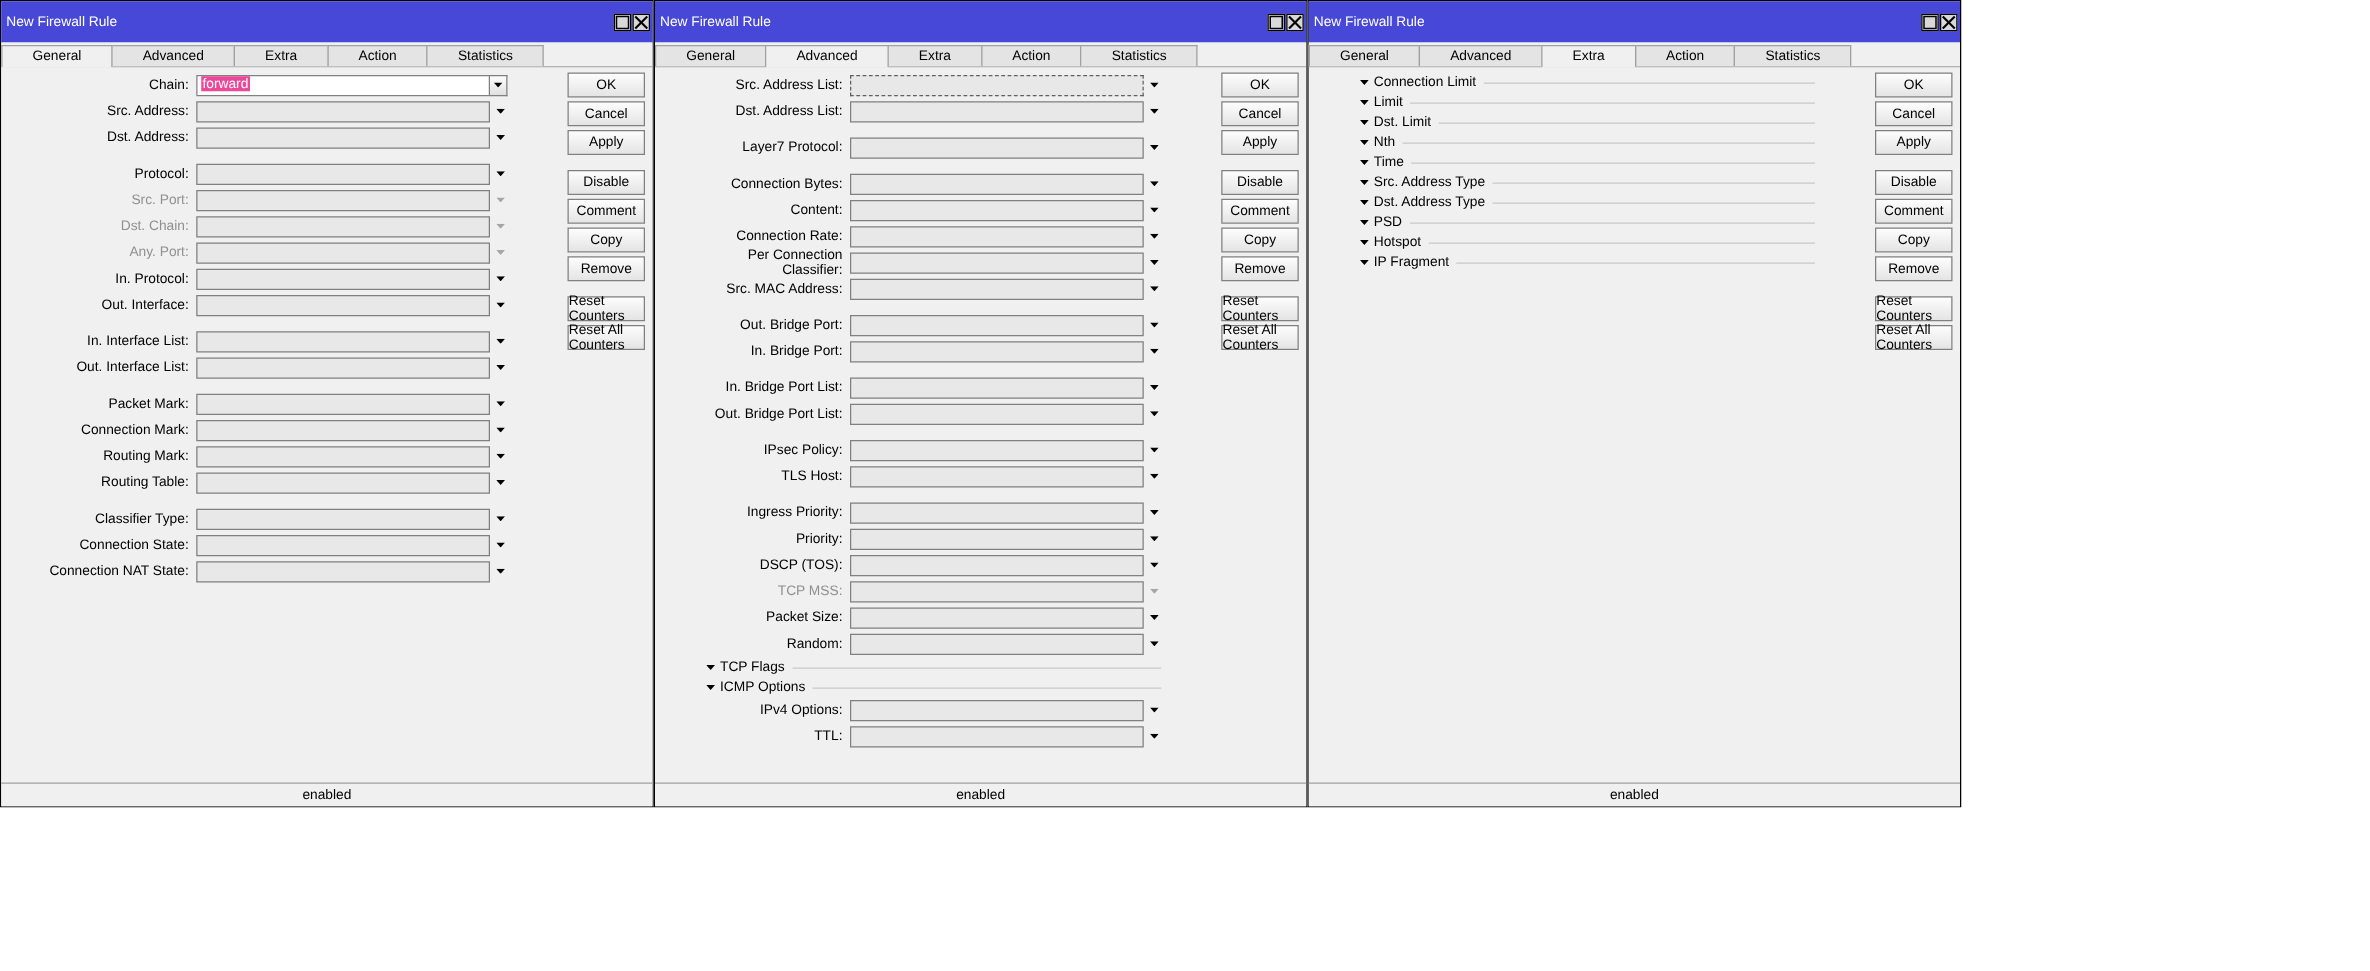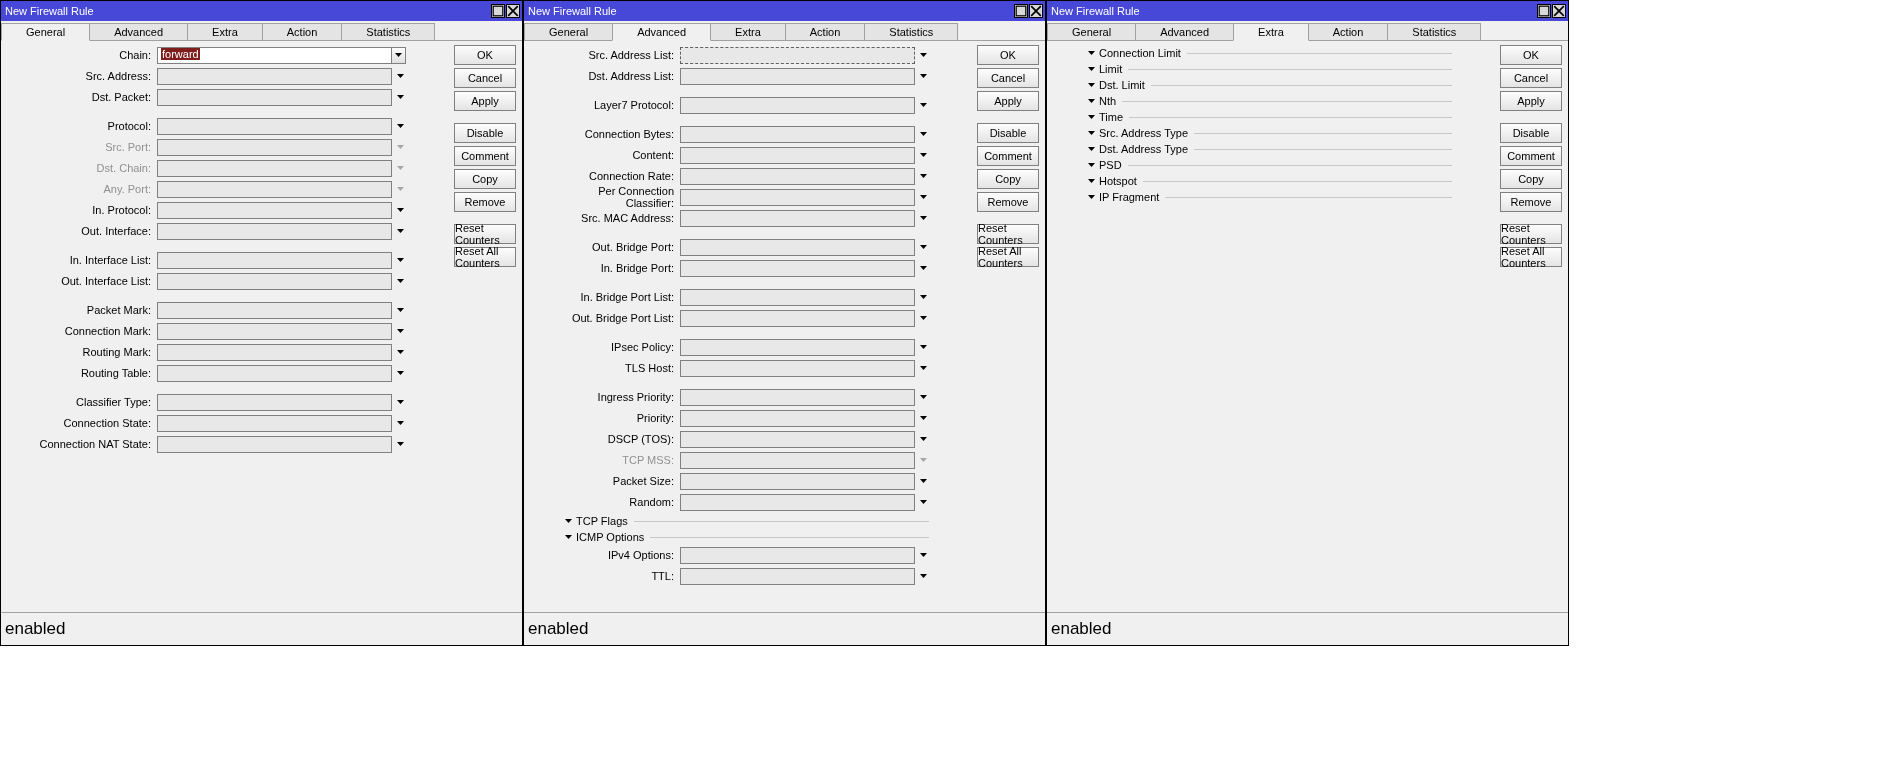--- a/index.html
+++ b/index.html
@@ -14,21 +14,21 @@
   .window {
     display: flex;
     flex-direction: column;
     border: 1px solid #000;
     background: #f0f0f0;
     flex-shrink: 0;
   }
   .titlebar {
     background: #4848d8;
     color: #fff;
-    height: 20px;
+    height: 33px;
     display: flex;
     align-items: center;
     padding: 0 2px 0 4px;
     justify-content: space-between;
   }
   .titlebar-text { font-size: 11px; }
   .titlebar-btns { display: flex; gap: 0; }
   .tbtn {
     width: 14px; height: 14px;
     background: #d8d8d8;
@@ -148,27 +148,28 @@
     display: flex; align-items: center; justify-content: center;
   }
   .expander .caret svg { width: 7px; height: 4px; }
   .expander .line {
     flex: 1;
     height: 1px;
     background: #c8c8c8;
     margin-left: 6px;
   }
   .statusbar {
-    height: 33px;
+    height: 19px;
     border-top: 1px solid #a0a0a0;
     background: #f0f0f0;
-    font-size: 17px;
+    font-size: 11px;
     color: #000;
     display: flex; align-items: center;
     padding: 0 4px;
+    justify-content: center;
   }
 </style>
 </head>
 <body>
 
 <div class="window" style="width:523px;height:646px">
   <div class="titlebar">
     <span class="titlebar-text">New Firewall Rule</span>
     <div class="titlebar-btns">
       <div class="tbtn">
@@ -190,21 +191,21 @@
     <div class="tab">Extra</div>
     <div class="tab">Action</div>
     <div class="tab">Statistics</div>
   </div>
   <div class="body-row">
     <div class="form-area">
 
       <div class="fld">
         <div class="label">Chain:</div>
         <div class="input-wrap">
-          <div class="input white"><span style="background:#7f1d1d;color:#fff;padding:0 1px">forward</span></div>
+          <div class="input white"><span style="background:#ec4899;color:#fff;padding:0 1px">forward</span></div>
           <div class="dd">
               <svg viewBox="0 0 7 4">
                 <polygon points="0,0 7,0 3.5,4" fill="#000"></polygon>
               </svg>
             </div>
         </div>
       </div>
 
       <div class="fld">
         <div class="label">Src. Address:</div>
@@ -212,21 +213,21 @@
             <div class="input"></div>
           </div>
         <div class="tri">
             <svg viewBox="0 0 7 4">
               <polygon points="0,0 7,0 3.5,4" fill="#000"></polygon>
             </svg>
           </div>
       </div>
 
       <div class="fld">
-        <div class="label">Dst. Packet:</div>
+        <div class="label">Dst. Address:</div>
         <div class="input-wrap">
             <div class="input"></div>
           </div>
         <div class="tri">
             <svg viewBox="0 0 7 4">
               <polygon points="0,0 7,0 3.5,4" fill="#000"></polygon>
             </svg>
           </div>
       </div>
 

